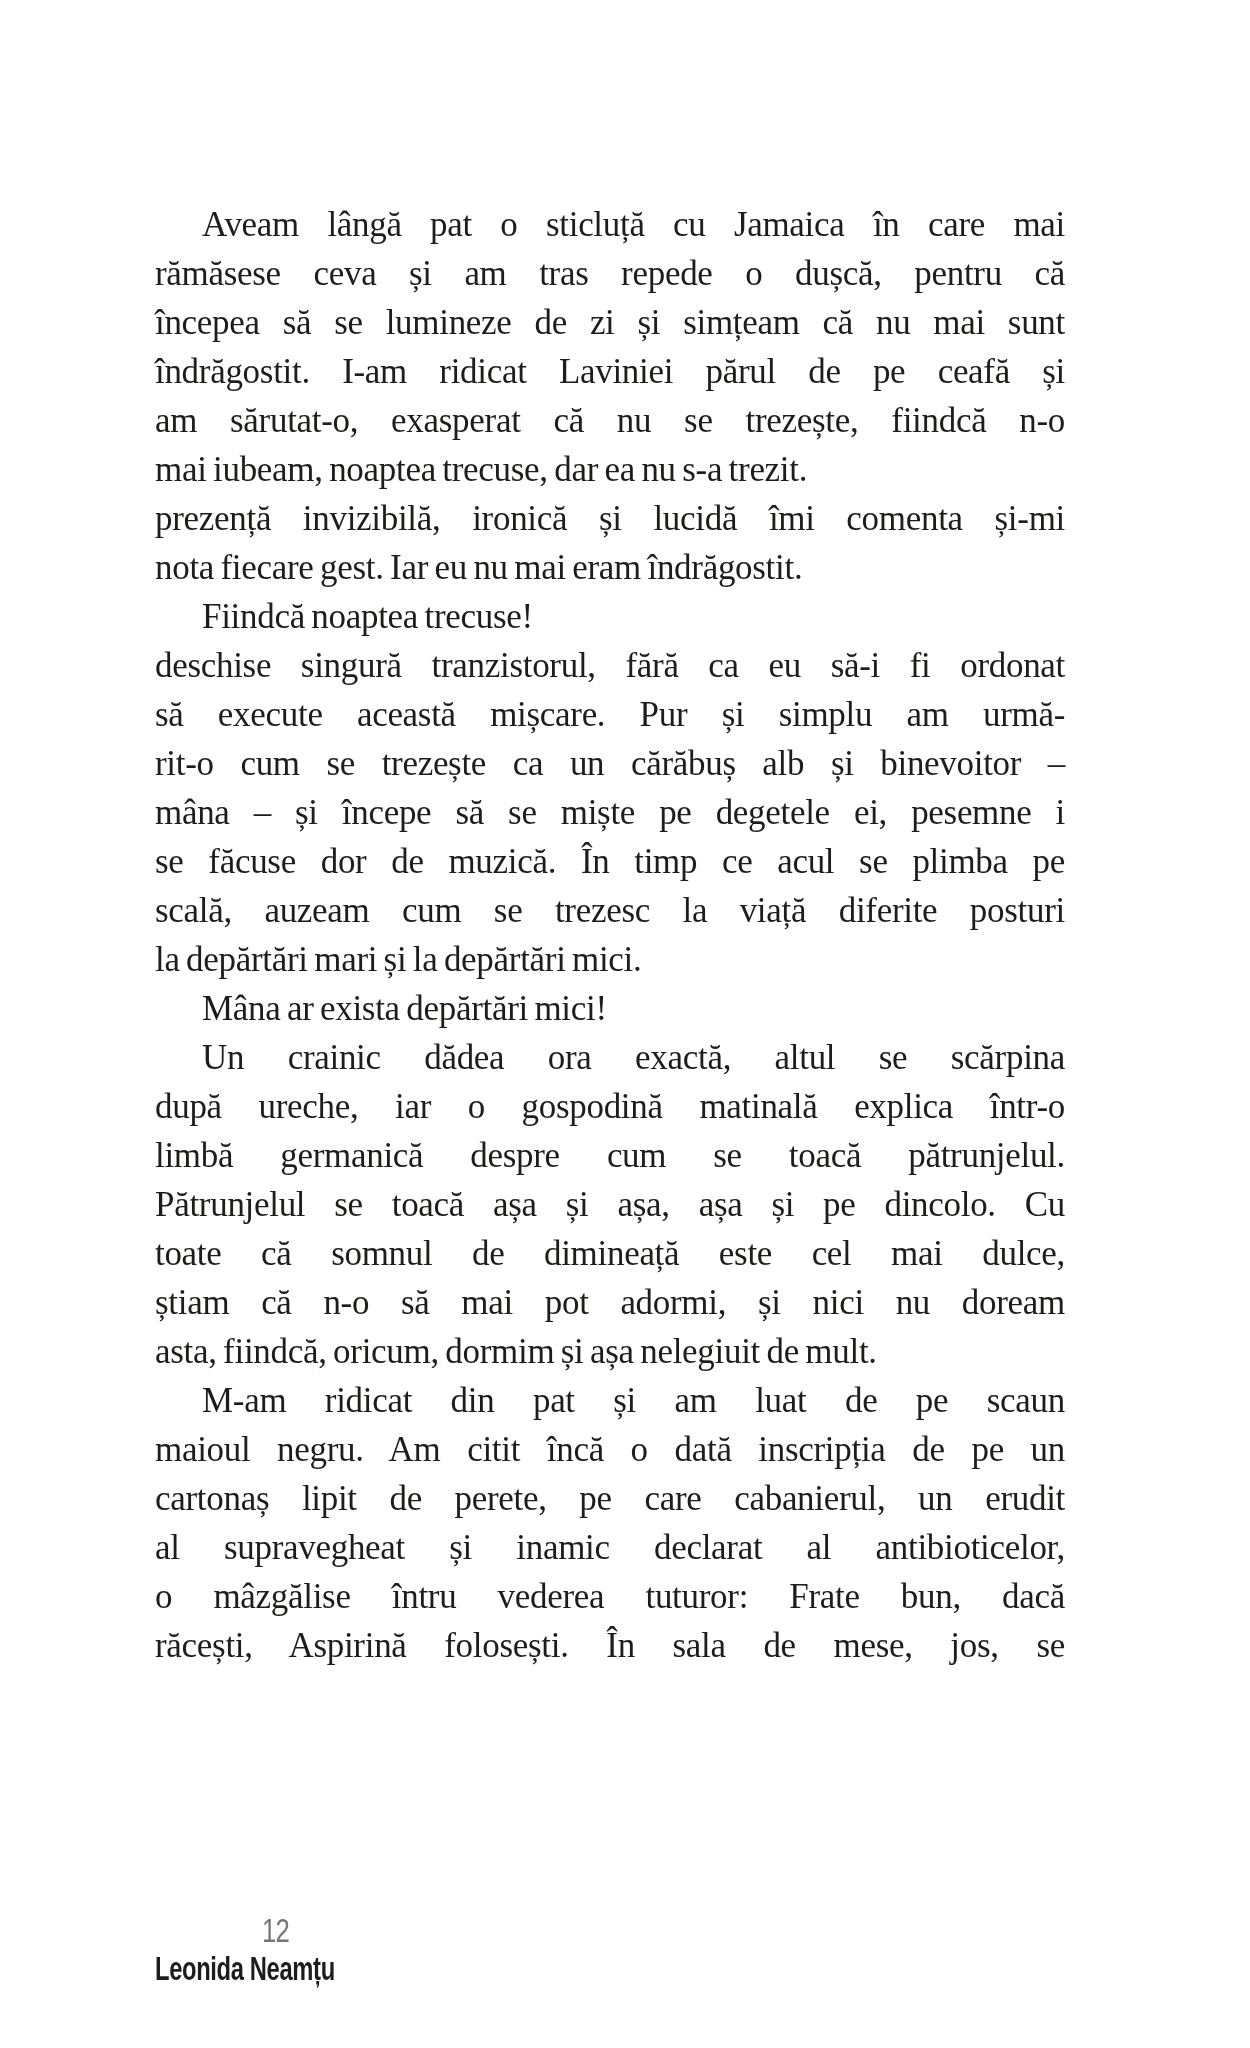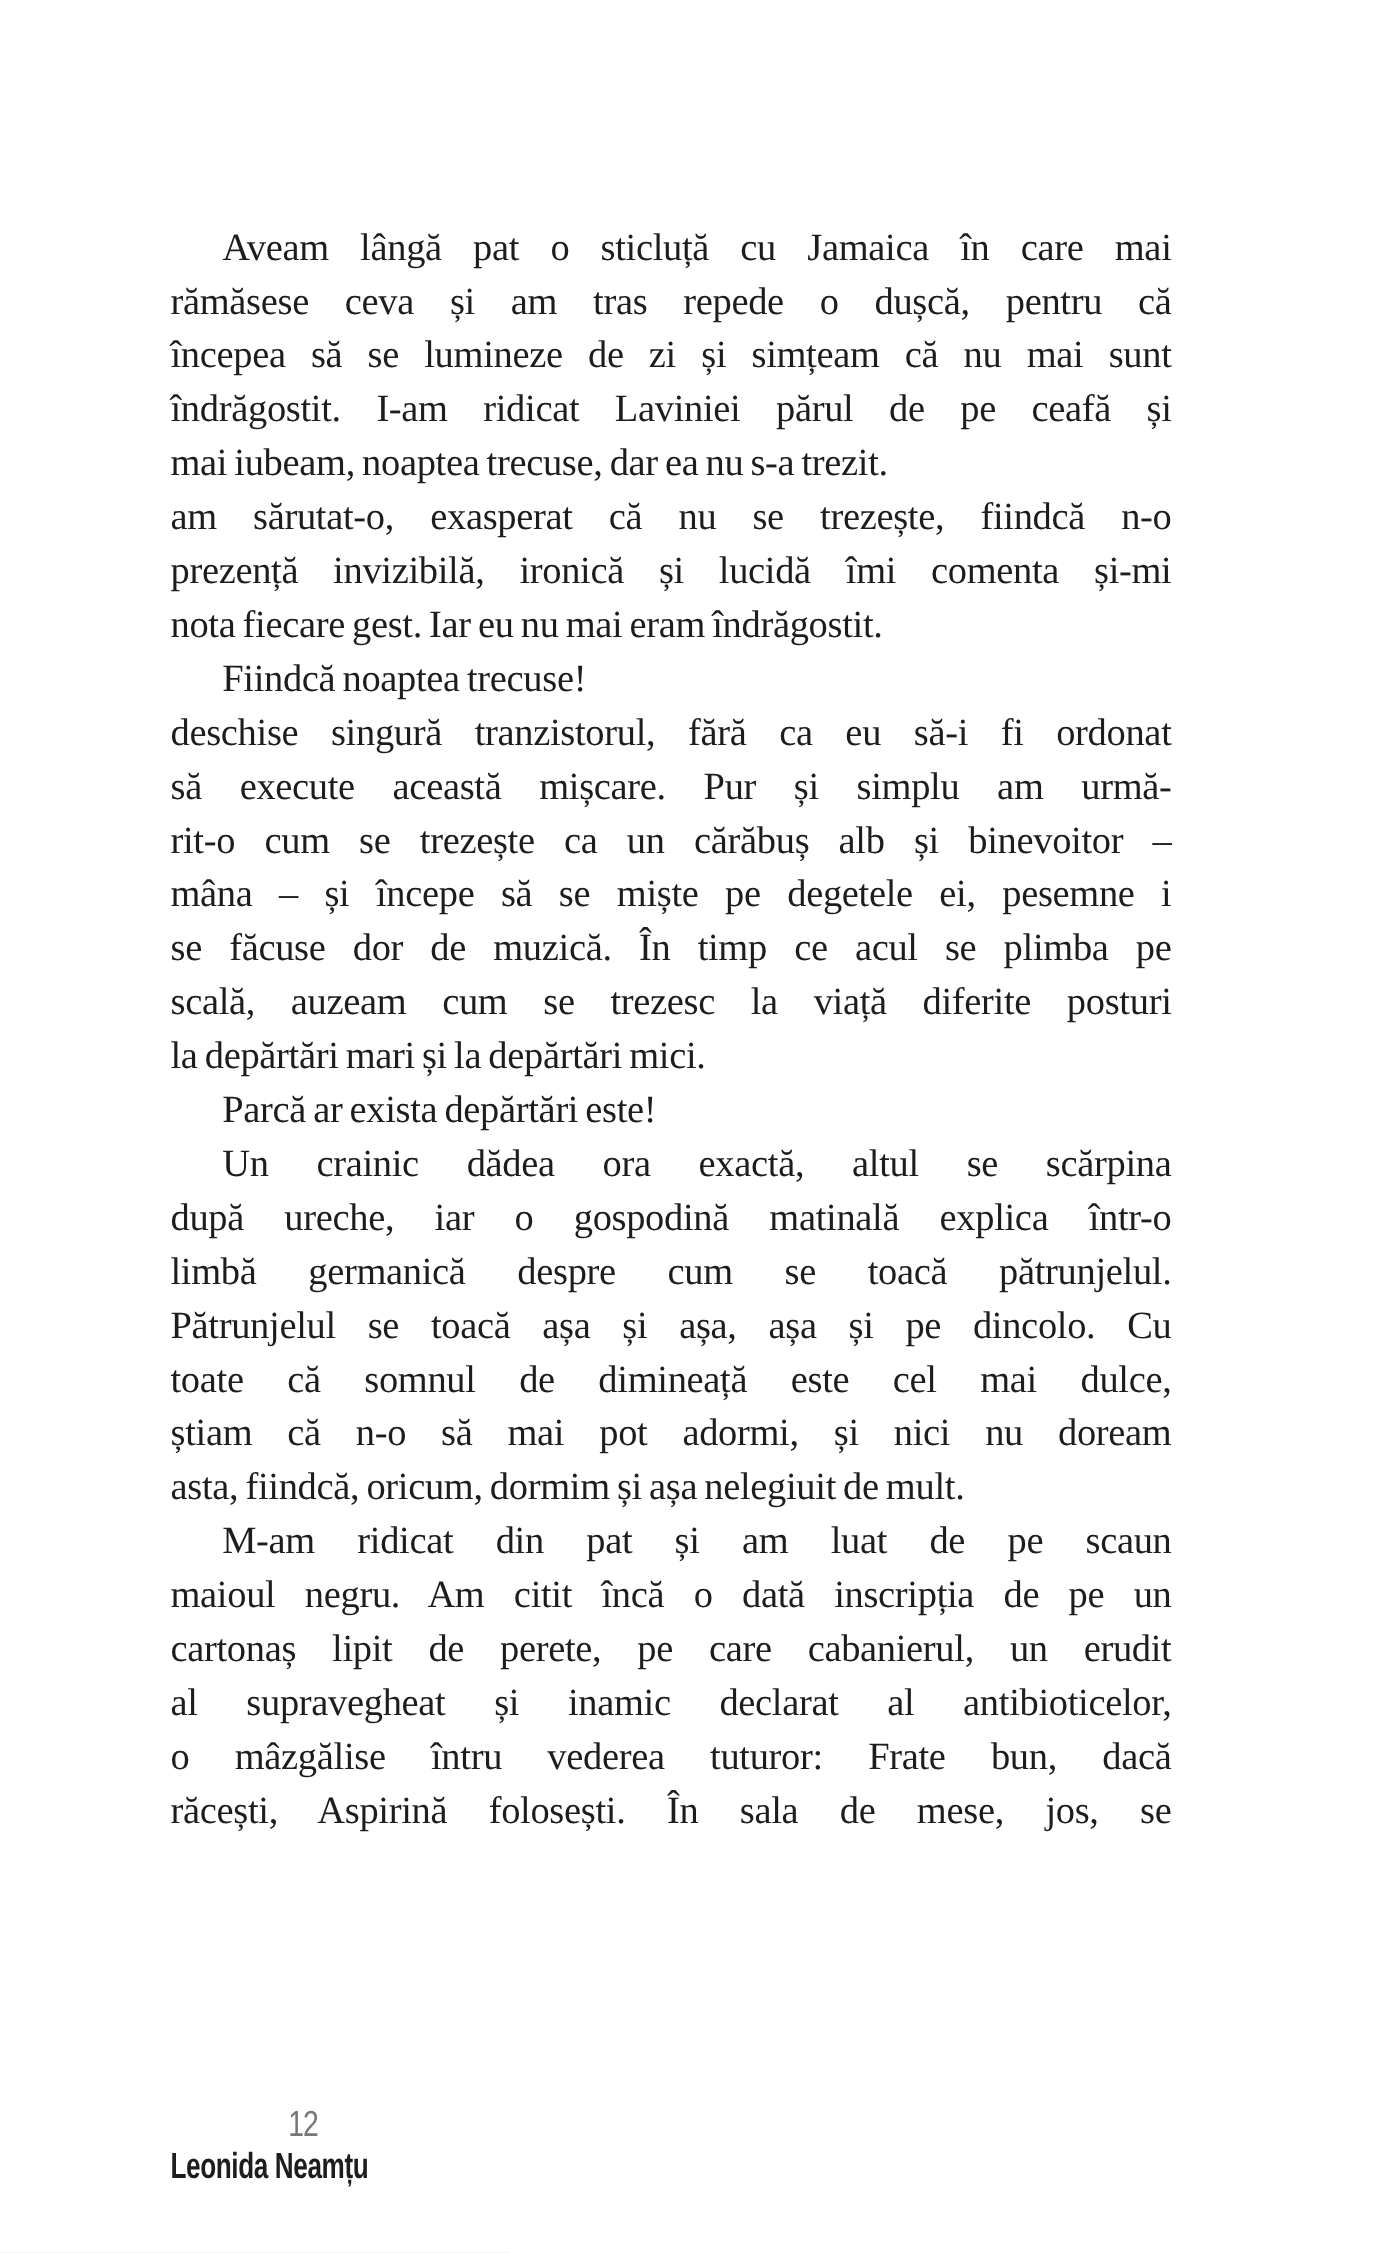--- a/index.html
+++ b/index.html
@@ -80,41 +80,41 @@
 <body>
 
 <div class="page">
 
   <div class="text-block">
       <div class="paragraph">
         <div class="line indent justify">Aveam lângă pat o sticluță cu Jamaica în care mai</div>
         <div class="line justify">rămăsese ceva și am tras repede o dușcă, pentru că</div>
         <div class="line justify">începea să se lumineze de zi și simțeam că nu mai sunt</div>
         <div class="line justify">îndrăgostit. I-am ridicat Laviniei părul de pe ceafă și</div>
+        <div class="line justify">am sărutat-o, exasperat că nu se trezește, fiindcă n-o</div>
         <div class="line">mai iubeam, noaptea trecuse, dar ea nu s-a trezit.</div>
-        <div class="line justify">am sărutat-o, exasperat că nu se trezește, fiindcă n-o</div>
       </div>
       <div class="paragraph">
         <div class="line justify">prezență invizibilă, ironică și lucidă îmi comenta și-mi</div>
         <div class="line">nota fiecare gest. Iar eu nu mai eram îndrăgostit.</div>
       </div>
       <div class="paragraph">
         <div class="line indent">Fiindcă noaptea trecuse!</div>
       </div>
       <div class="paragraph">
         <div class="line justify">deschise singură tranzistorul, fără ca eu să-i fi ordonat</div>
         <div class="line justify">să execute această mișcare. Pur și simplu am urmă-</div>
         <div class="line justify">rit-o cum se trezește ca un cărăbuș alb și binevoitor –</div>
         <div class="line justify">mâna – și începe să se miște pe degetele ei, pesemne i</div>
         <div class="line justify">se făcuse dor de muzică. În timp ce acul se plimba pe</div>
         <div class="line justify">scală, auzeam cum se trezesc la viață diferite posturi</div>
         <div class="line">la depărtări mari și la depărtări mici.</div>
       </div>
       <div class="paragraph">
-        <div class="line indent">Parcă ar exista depărtări este!</div>
+        <div class="line indent">Mâna ar exista depărtări mici!</div>
       </div>
       <div class="paragraph">
         <div class="line indent justify">Un crainic dădea ora exactă, altul se scărpina</div>
         <div class="line justify">după ureche, iar o gospodină matinală explica într-o</div>
         <div class="line justify">limbă germanică despre cum se toacă pătrunjelul.</div>
         <div class="line justify">Pătrunjelul se toacă așa și așa, așa și pe dincolo. Cu</div>
         <div class="line justify">toate că somnul de dimineață este cel mai dulce,</div>
         <div class="line justify">știam că n-o să mai pot adormi, și nici nu doream</div>
         <div class="line">asta, fiindcă, oricum, dormim și așa nelegiuit de mult.</div>
       </div>

